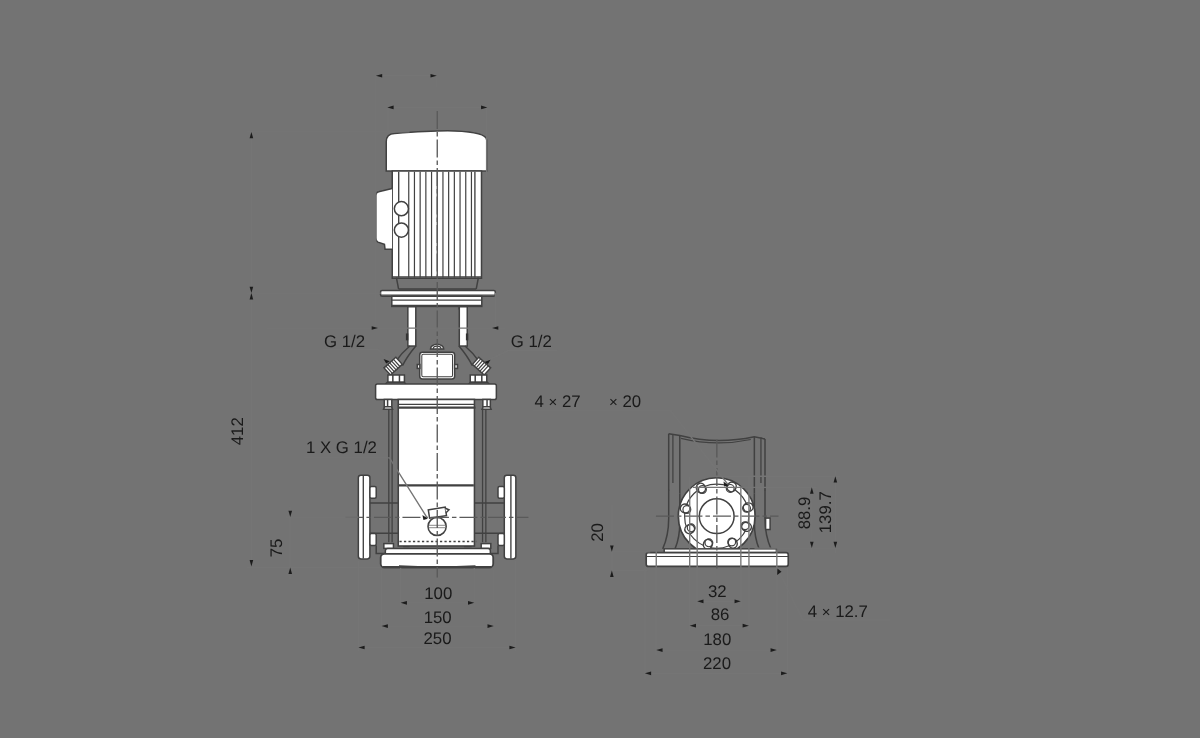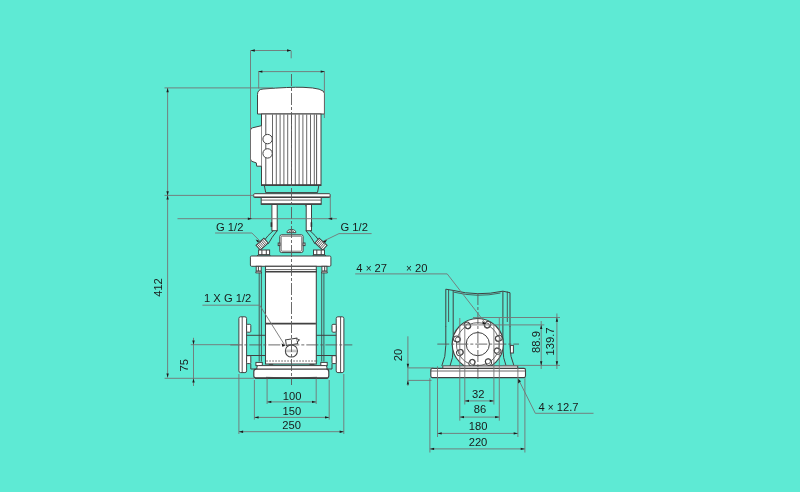--- a/index.html
+++ b/index.html
@@ -1,16 +1,16 @@
 <!DOCTYPE html>
 <html><head>
 <meta charset="utf-8">
 <style>
   html,body{margin:0;padding:0;background:#ffffff;}
-  .page{width:800px;height:492px;position:relative;overflow:hidden;background:#5eead4;}
+  .page{width:800px;height:492px;position:relative;overflow:hidden;background:#737373;}
   text{font-family:"Liberation Sans",sans-serif;fill:#1a1a1a;}
 </style>
 </head>
 <body>
 <div class="page">
 <svg width="800" height="492" viewBox="0 0 800 492">
 <defs>
 <g id="arrR">
           <path d="M0,0 L-4.2,-1.1 L-4.2,1.1 Z" fill="#111"></path>
         </g>

